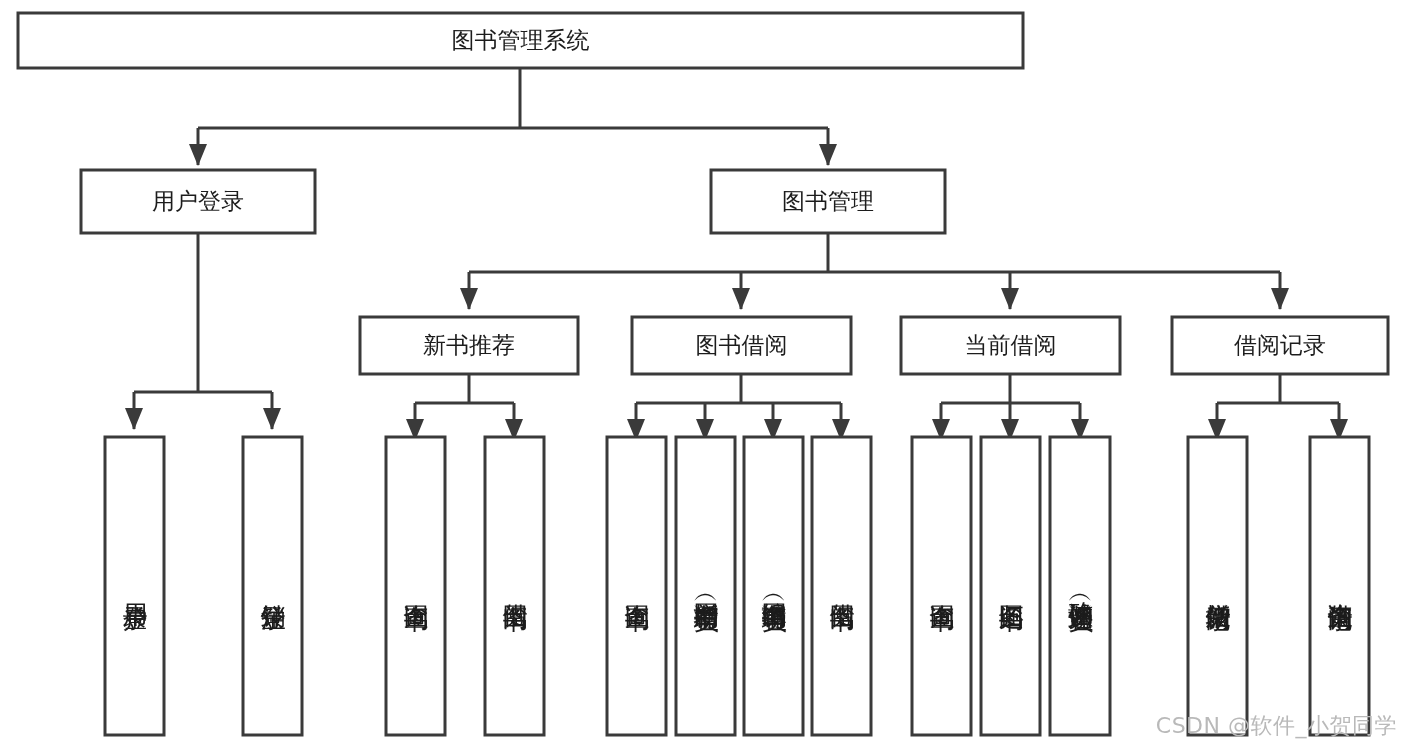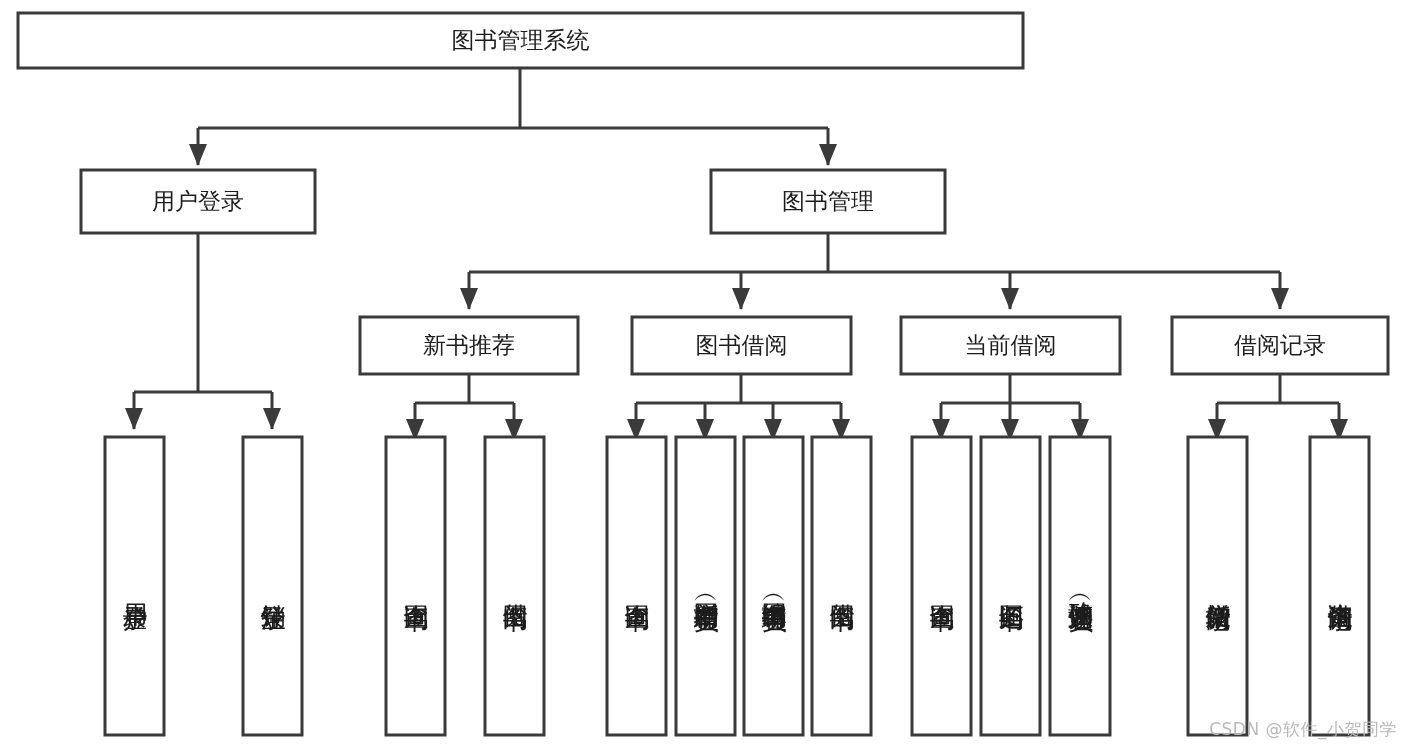--- a/index.html
+++ b/index.html
@@ -65,21 +65,21 @@
     letter-spacing: 1px;
     color: #1c1c1c;
     white-space: nowrap;
     text-align: center;
   }
   .watermark {
     position: absolute;
     right: 8px;
     bottom: 6px;
     font-family: "DejaVu Sans", "Liberation Sans", sans-serif;
-    font-size: 17px;
+    font-size: 22px;
     color: #b9b9b9;
     letter-spacing: 0.5px;
     white-space: nowrap;
     pointer-events: none;
   }
 </style>
 </head>
 <body>
 
 <div id="diagram-root">

